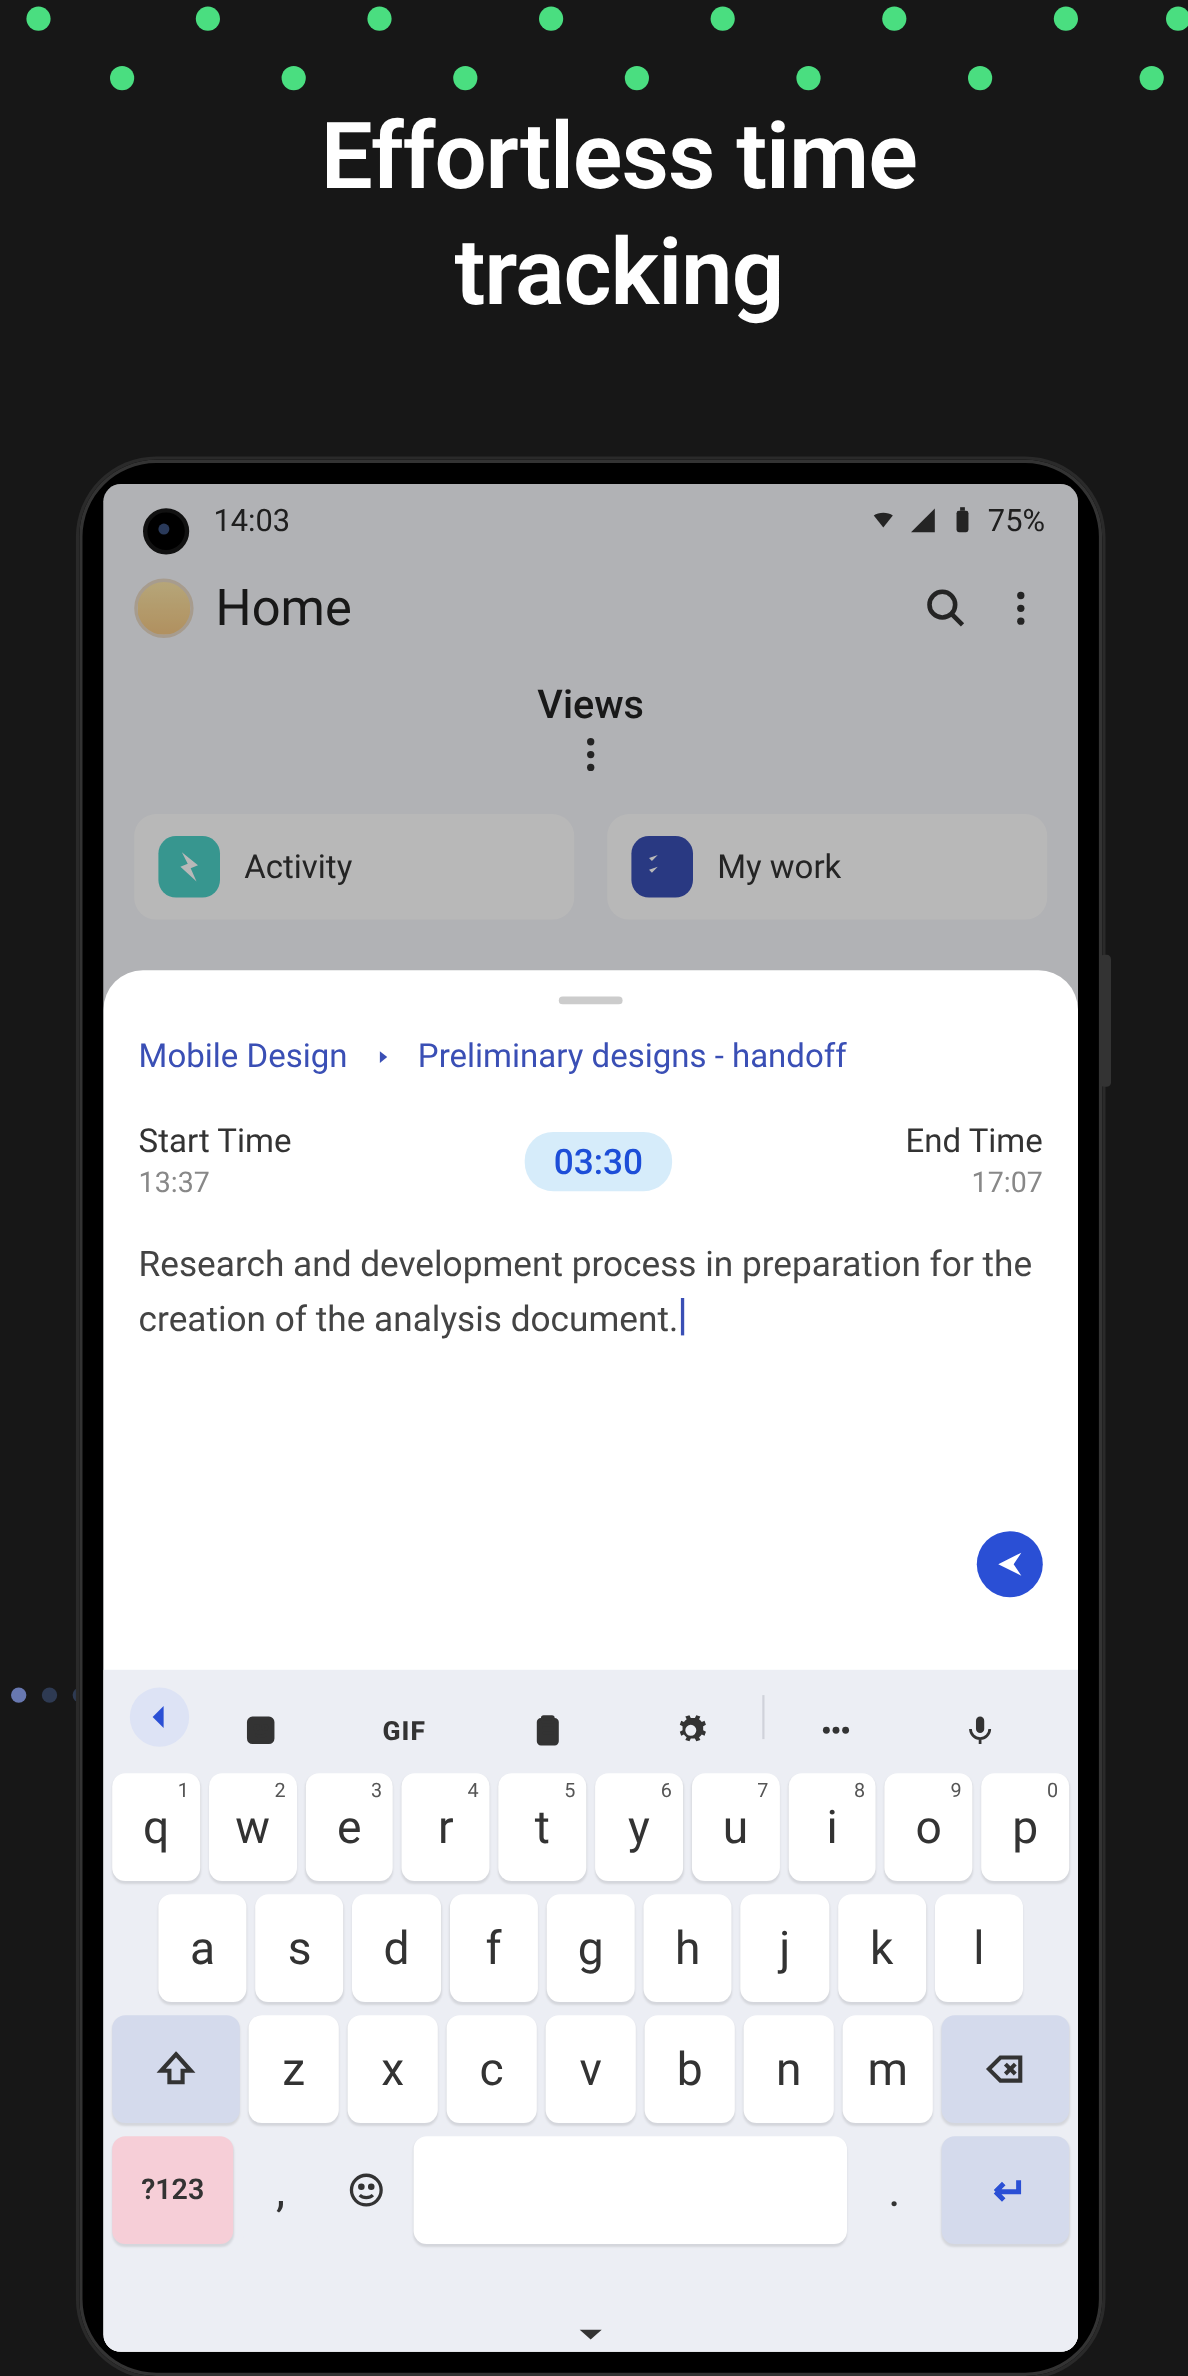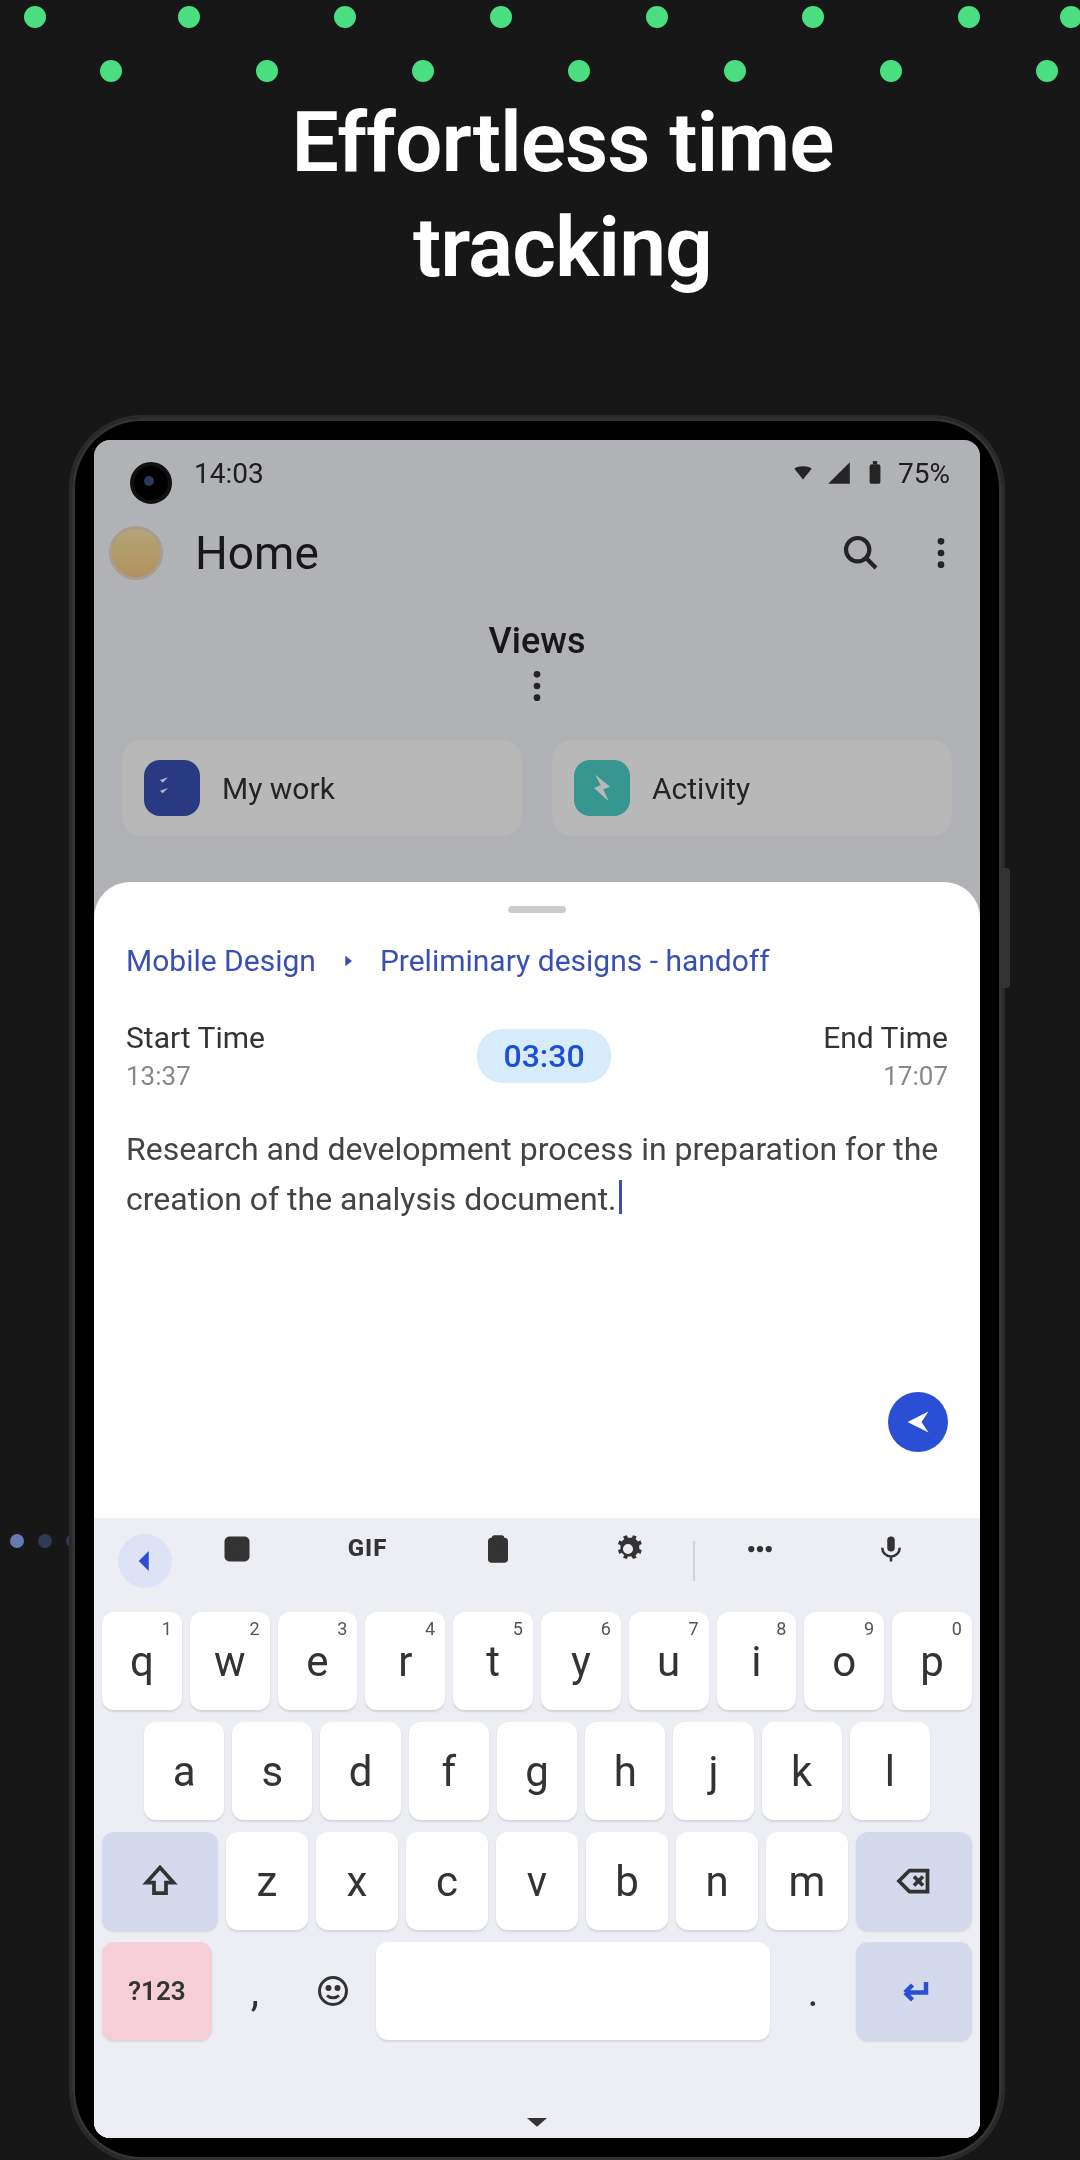--- a/index.html
+++ b/index.html
@@ -25,21 +25,21 @@
 .camera::after { content:''; position:absolute; top:10px; left:10px; width:10px; height:10px;
                  background:#2a3a5a; border-radius:50%; }
 
 .dim { position: absolute; inset: 0; background: rgba(0,0,0,0.28); z-index: 3; }
 
 .statusbar { height: 66px; display: flex; align-items: center; justify-content: space-between;
              padding: 0 30px 0 100px; color: #2b2b2b; font-size: 28px; position: relative; z-index:2; }
 .status-right { display: flex; align-items: center; gap: 10px; }
 .status-right svg { width: 26px; height: 26px; }
 
-.app-header { display: flex; align-items: center; gap: 32px; padding: 20px 15px 10px; position: relative; z-index:2; }
+.app-header { display: flex; align-items: center; gap: 20px; padding: 20px 28px 10px; position: relative; z-index:2; }
 .avatar { width: 54px; height: 54px; border-radius: 50%; background: linear-gradient(#fce6a8,#f5c884);
           border: 3px solid #e8d9c5; }
 .title { font-size: 46px; color: #222; flex: 1; }
 .icon-btn { width: 48px; height: 48px; display: flex; align-items: center; justify-content: center; }
 .icon-btn svg { width: 40px; height: 40px; }
 .section { padding: 30px 28px 20px; display: flex; justify-content: space-between; align-items:center; position:relative; z-index:2;flex-direction:column; }
 .section-title { font-size: 36px; color: #222; font-weight: 500; }
 .cards { display: flex; gap: 30px; padding: 10px 28px; position:relative; z-index:2; }
 .card { flex:1; display:flex; align-items:center; gap:22px; background:#fff; border-radius:20px; padding:20px 22px; }
 .card-ico { width:56px; height:56px; border-radius:16px; display:flex; align-items:center; justify-content:center; }
@@ -69,21 +69,21 @@
 .billable-label { font-size: 32px; color: #333; flex: 1; }
 .toggle { width: 64px; height: 34px; background: #2a4fd5; border-radius: 20px; position: relative; }
 .toggle::after { content:''; position:absolute; right:-4px; top:-2px; width:38px; height:38px;
                  background:#e0e2ea; border-radius:50%; }
 .fab { position: absolute; right: 32px; top: 510px; width: 60px; height: 60px; background: #2a4fd5;
        border-radius: 50%; display:flex; align-items:center; justify-content:center; z-index:11; }
 .fab svg { width:28px; height:28px; fill:#fff; }
 
 .kbd { position: absolute; left: 0; right: 0; bottom: 0; height: 620px; background: #eceef4; z-index: 12; }
 .kbd-top { height: 86px; display:flex; align-items:center; gap: 0; padding: 0 24px; }
-.kbd-top .tbtn { flex:1; display:flex; align-items:flex-start; justify-content:center; height:54px; }
+.kbd-top .tbtn { flex:1; display:flex; align-items:flex-end; justify-content:center; height:54px; }
 .kbd-top .collapse { width:54px; height:54px; background:#dde3f5; border-radius:50%; display:flex; align-items:center; justify-content:center; }
 .kbd-top svg { width:30px; height:30px; fill:#333; }
 .kbd-top .gif-label { font-size:24px; font-weight:800; color:#333; letter-spacing:1px; }
 .kbd-divider { width:2px; height:40px; background:#d0d2da; }
 .kbd-rows { padding: 8px 8px 0; }
 .krow { display:flex; gap:8px; margin-bottom:12px; }
 .key { flex:1; height:98px; background:#fff; border-radius:12px; display:flex; align-items:center;
        justify-content:center; font-size:42px; color:#333; position:relative;
        box-shadow: 0 2px 2px rgba(0,0,0,0.1); }
 .key .sup { position:absolute; top:6px; right:10px; font-size:18px; color:#555; }
@@ -178,34 +178,34 @@
         <svg viewBox="0 0 24 24" fill="#333">
             <circle cx="12" cy="5" r="2"></circle>
             <circle cx="12" cy="12" r="2"></circle>
             <circle cx="12" cy="19" r="2"></circle>
           </svg>
       </div>
     </div>
 
     <div class="cards">
       <div class="card">
+        <div class="card-ico ico-activity">
+          <svg viewBox="0 0 24 24">
+              <path d="M7 2l4 8-5 2 11 10-4-9 5-2z"></path>
+            </svg>
+        </div>
+        <span class="card-label">Activity</span>
+      </div>
+      <div class="card">
         <div class="card-ico ico-work">
           <svg viewBox="0 0 24 24">
               <path d="M3 6l2 2 4-4M10 6h11M3 14l2 2 4-4M10 14h11"></path>
             </svg>
         </div>
         <span class="card-label">My work</span>
-      </div>
-      <div class="card">
-        <div class="card-ico ico-activity">
-          <svg viewBox="0 0 24 24">
-              <path d="M7 2l4 8-5 2 11 10-4-9 5-2z"></path>
-            </svg>
-        </div>
-        <span class="card-label">Activity</span>
       </div>
     </div>
 
     <div class="dim"></div>
 
     <div class="modal">
       <div class="drag-handle"></div>
 
       <div class="breadcrumb">
         <span>Mobile Design</span>

